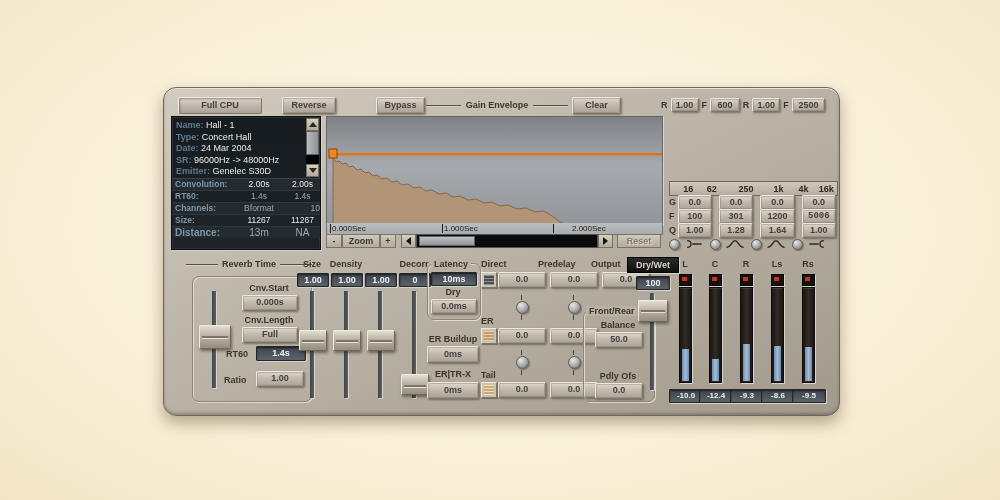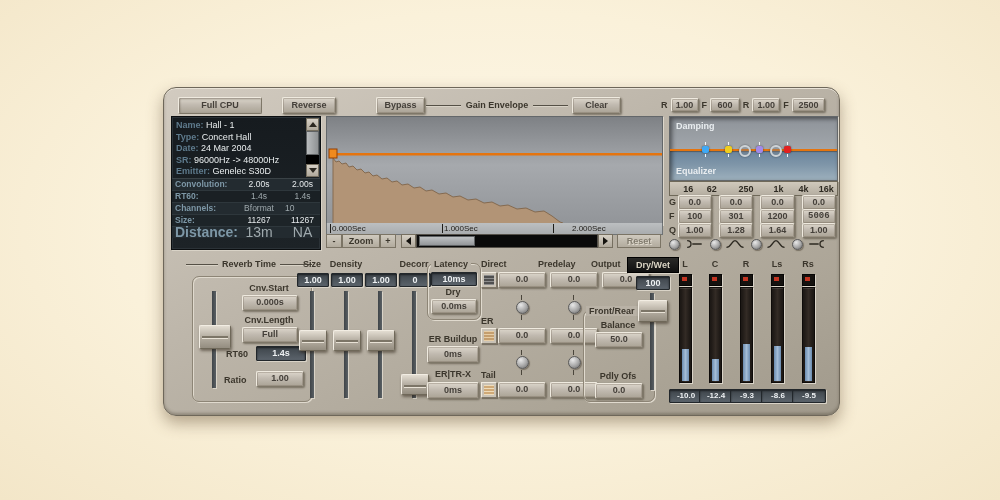--- a/index.html
+++ b/index.html
@@ -117,28 +117,28 @@
         <span style="flex:1;text-align:center;color:#e6eaec;">2.00s</span>
       </div>
       <div style="display:flex;height:11px;line-height:11px;background:#1a2024;border-top:1px solid #2e373c;font-size:8.5px;">
         <span style="width:58px;padding-left:3px;color:#7d97a6;font-weight:bold;">RT60:</span>
         <span style="width:52px;text-align:center;color:#9fa9ad;">1.4s</span>
         <span style="flex:1;text-align:center;color:#9fa9ad;">1.4s</span>
       </div>
       <div style="display:flex;height:11px;line-height:11px;background:#232b30;border-top:1px solid #2e373c;font-size:8.5px;">
         <span style="width:58px;padding-left:3px;color:#7d97a6;font-weight:bold;">Channels:</span>
         <span style="width:52px;text-align:center;color:#9fa9ad;">Bformat</span>
-        <span style="flex:1;text-align:left;color:#9fa9ad;">10</span>
+        <span style="flex:1;text-align:right;color:#9fa9ad;">10</span>
       </div>
       <div style="display:flex;height:11px;line-height:11px;background:#1d2428;border-top:1px solid #2e373c;font-size:8.5px;">
         <span style="width:58px;padding-left:3px;color:#7d97a6;font-weight:bold;">Size:</span>
         <span style="width:52px;text-align:center;color:#e6eaec;">11267</span>
         <span style="flex:1;text-align:center;color:#e6eaec;">11267</span>
       </div>
-      <div style="display:flex;height:11px;line-height:11px;background:#232b30;border-top:1px solid #2e373c;font-size:14px;">
+      <div style="display:flex;height:11px;line-height:11px;background:#232b30;border-top:1px solid #2e373c;font-size:10px;">
         <span style="width:58px;padding-left:3px;color:#7d97a6;font-weight:bold;">Distance:</span>
         <span style="width:52px;text-align:center;color:#9fa9ad;">13m</span>
         <span style="flex:1;text-align:center;color:#9fa9ad;">NA</span>
       </div>
     </div>
   </div>
 
   <div class="abs inset" style="left:162px;top:28px;width:335px;height:107px;overflow:hidden;">
     <svg width="335" height="107" viewBox="0 0 335 107">
       <defs>
@@ -172,32 +172,20 @@
     <span style="flex:1;position:relative;background:#0a0a0a;border:1px solid #55514a;">
       <span class="abs" style="left:2px;top:1px;bottom:1px;width:30%;background:linear-gradient(180deg,#bec1c3,#94979a);border:1px solid #5f6264;"></span>
     </span>
     <span class="scrollbtn" style="width:13px;">
         <span class="tri" style="border-top:4px solid transparent;border-bottom:4px solid transparent;border-left:5px solid #15130f;"></span>
       </span>
     <span style="width:4px;"></span>
     <span class="seglbl" style="width:42px;line-height:13px;color:#817b6e;text-shadow:1px 1px 0 #e4ded2;">Reset</span>
   </div>
 
-  <div class="abs inset" style="left:505px;top:28px;width:167px;height:63px;overflow:hidden;background:linear-gradient(180deg,#8e9399 0%,#a1a6ab 50%,#68839c 52%,#7e95a8 75%,#9db0bd 100%);">
-    <span class="abs" style="left:6px;top:4px;font-size:9px;font-weight:bold;color:#e9edf0;">Damping</span>
-    <span class="abs" style="left:6px;bottom:4px;font-size:9px;font-weight:bold;color:#e9edf0;">Equalizer</span>
-    <div class="abs" style="left:0;right:0;top:32px;height:2px;background:#e5740e;box-shadow:0 1px 1px rgba(60,30,0,.4);">
-      <span class="dot" style="left: 21%; background-color: rgb(63, 169, 245);"></span>
-      <span class="dot" style="left: 35%; background-color: rgb(240, 207, 30);"></span>
-      <span class="ring" style="left: 44%;"></span>
-      <span class="dot" style="left: 53%; background-color: rgb(163, 138, 232);"></span>
-      <span class="ring" style="left: 62%;"></span>
-      <span class="dot" style="left: 70%; background-color: rgb(227, 32, 32);"></span>
-    </div>
-  </div>
 
   <div class="abs" style="left:505px;top:93px;width:167px;height:13px;background:linear-gradient(180deg,#d0c9bc,#b5aea1);border:1px solid #6f6959;">
     <span class="abs flabel" style="left:8%;top:2px;">16</span>
     <span class="abs flabel" style="left:22%;top:2px;">62</span>
     <span class="abs flabel" style="left:41%;top:2px;">250</span>
     <span class="abs flabel" style="left:62%;top:2px;">1k</span>
     <span class="abs flabel" style="left:77%;top:2px;">4k</span>
     <span class="abs flabel" style="left:89%;top:2px;">16k</span>
   </div>
 

